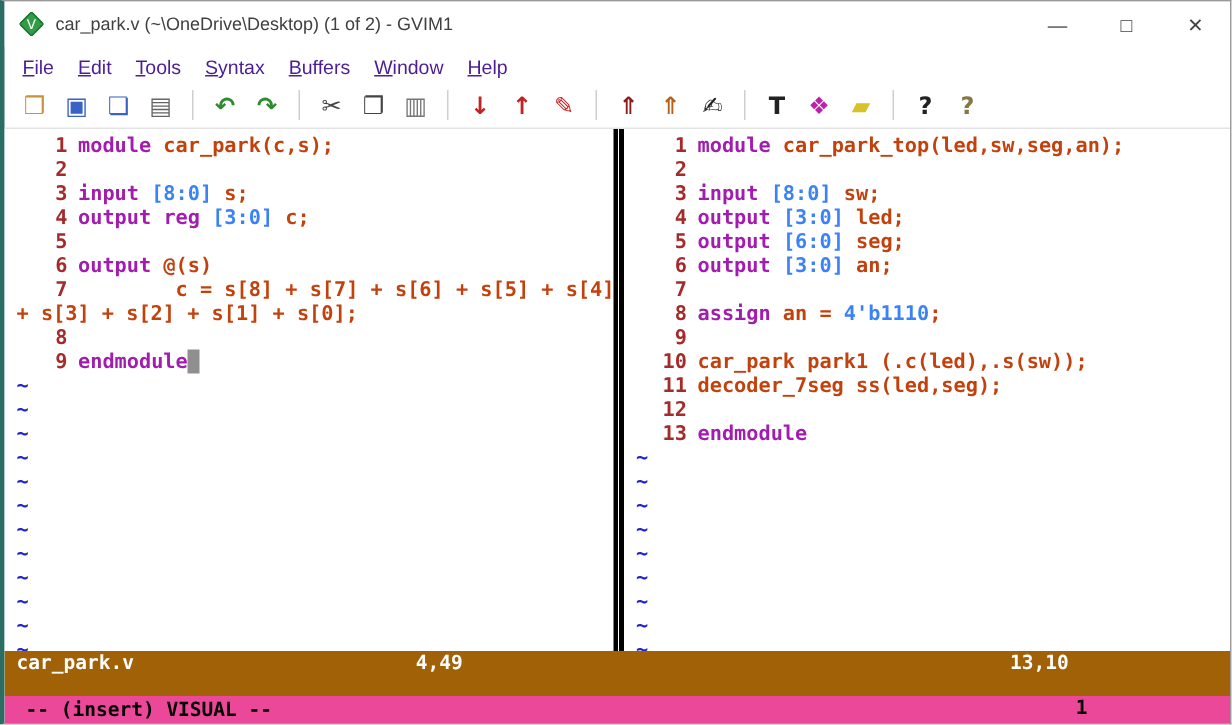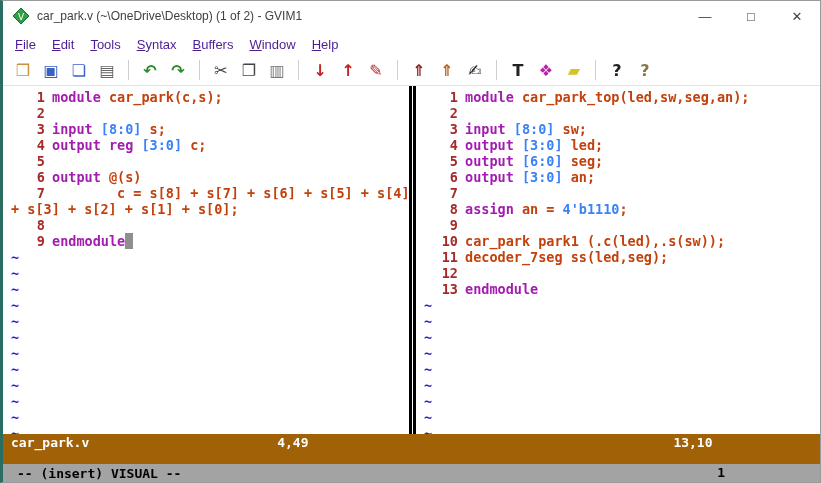--- a/index.html
+++ b/index.html
@@ -42,21 +42,21 @@
   .statusrow{height:30px;flex:none;display:flex;background:#a16207;color:#fff;
              font-family:"DejaVu Sans Mono","Liberation Mono",monospace;font-size:13px;font-weight:bold;line-height:17px;}
   .status{display:flex;overflow:hidden;}
   .status-left{width:413px;flex:none;padding:0 8px;box-sizing:border-box;}
   .status-right{flex:1;padding:0 8px;box-sizing:border-box;}
   .st-file{flex:none;white-space:pre;}
   .st-pos{margin-left:auto;white-space:pre;}
   .st-all{margin-left:70px;margin-right:6px;white-space:pre;margin-top:46px;}
 
   
-  .cmdline{height:18px;flex:none;position:relative;background:#a3a3a3;color:#000;display:flex;align-items:center;
+  .cmdline{height:18px;flex:none;position:relative;background:#ec4899;color:#000;display:flex;align-items:center;
            padding-left:14px;font-family:"DejaVu Sans Mono","Liberation Mono",monospace;font-size:13px;font-weight:bold;}
   .pending{position:absolute;right:95px;top:0;line-height:18px;}
 </style>
 </head>
 <body>
 
 <div id="win">
 
   <div class="titlebar">
     <span style="display:flex;">

